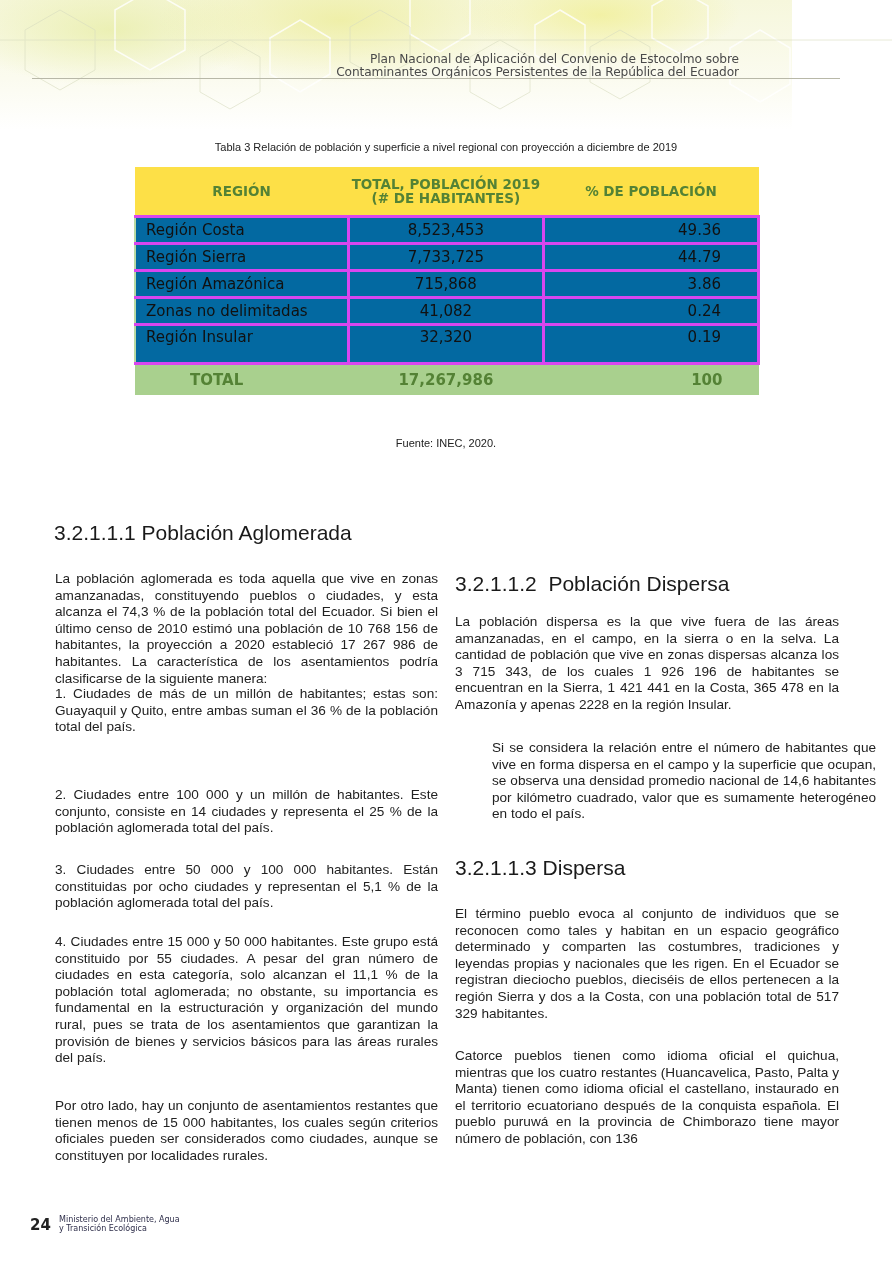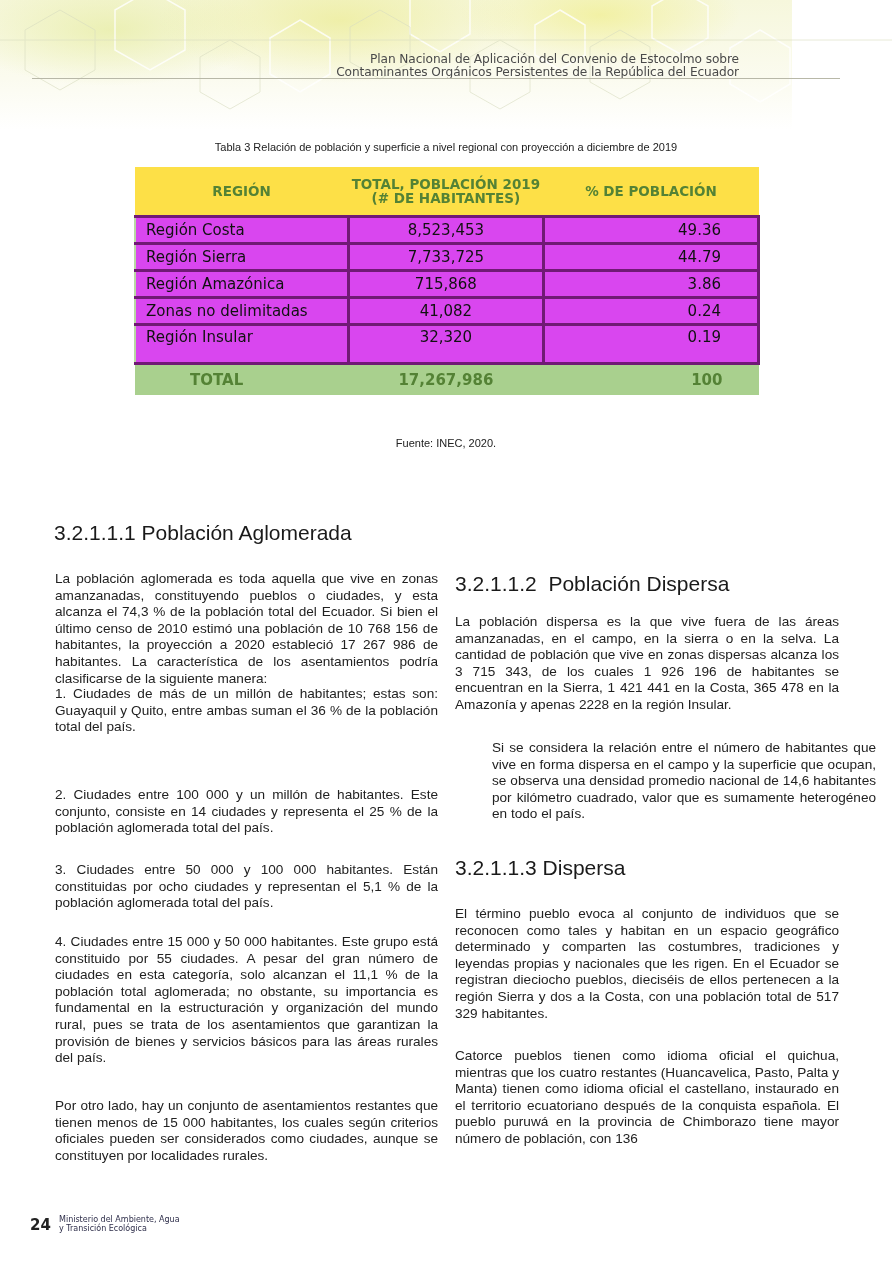--- a/index.html
+++ b/index.html
@@ -32,22 +32,22 @@
   }
   table.data {
     position: absolute; left: 134px; top: 167px; width: 626px;
     border-collapse: collapse; font-family: "DejaVu Sans", sans-serif;
   }
   table.data th {
     background: #fde047; color: #548235; font-weight: bold; font-size: 13.5px;
     height: 48px; line-height: 14px; padding: 0; text-align: center;
   }
   table.data td {
-    border: 3px solid #701a75; height: 24px; font-size: 15px; color: #111;
-    padding: 0 10px; background: #d946ef;
+    border: 3px solid #d946ef; height: 24px; font-size: 15px; color: #111;
+    padding: 0 10px; background: #0369a1;
   }
   table.data tr.body-row td:first-child { border-left: 2px solid #b9d9a3; }
   table.data td.num { text-align: center; }
   table.data td.pct { text-align: right; padding-right: 36px; }
   table.data tr.total td {
     background: #a9d08e; color: #548235; font-weight: bold; border: none; height: 30px;
   }
   table.data tr.total td.region { text-align: center; padding-right: 60px; }
   .source {
     position: absolute; left: 0; width: 892px; top: 437px; text-align: center;

